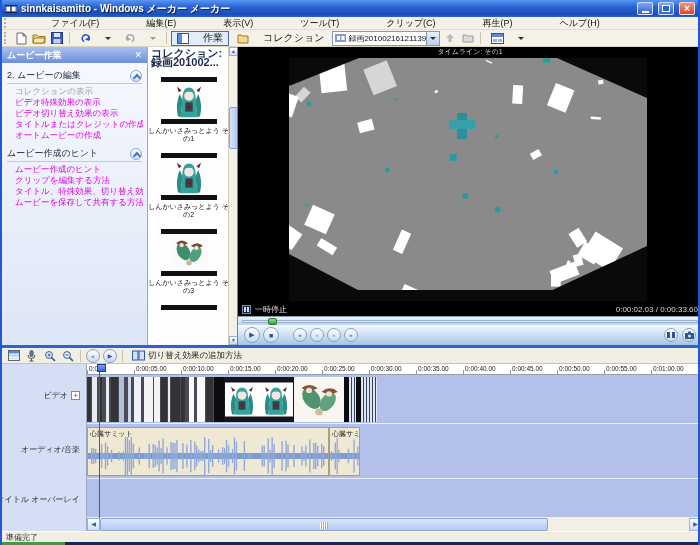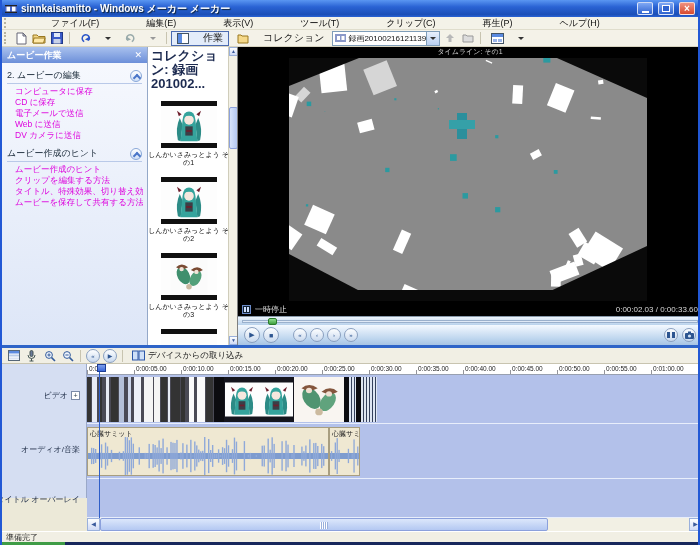--- a/index.html
+++ b/index.html
@@ -43,21 +43,21 @@
   .tp-title{height:16px;background:linear-gradient(#a9c1ee,#6c8fd9);color:#fff;font-weight:bold;font-size:9px;display:flex;align-items:center;padding:0 5px;}
   .tp-x{margin-left:auto;color:#fff;font-size:9px;font-weight:bold;}
   .tp-head{display:flex;justify-content:space-between;align-items:center;margin:6px 5px 0 5px;font-size:9px;color:#21303f;border-bottom:1px solid #b9c9e8;padding-bottom:1px;}
   .tp-chev{width:12px;height:12px;border-radius:50%;background:linear-gradient(#ffffff,#cfe0f8);border:1px solid #89a8d8;position:relative;}
   .tp-chev::after{content:"";position:absolute;left:3px;top:4px;width:4px;height:4px;border-left:2px solid #4a76c8;border-top:2px solid #4a76c8;transform:rotate(45deg);}
   .tp-links{margin:2px 4px 1px 13px;}
   .tp-link{font-size:8.5px;line-height:11px;color:#dd00dd;cursor:pointer;white-space:nowrap;overflow:hidden;}
   .tp-link.dis{color:#98a0ac;}
 
   .colpane{left:146px;top:0;width:90px;height:100%;background:#fff;border-right:1px solid #808080;overflow:hidden;}
-  .col-head{font-size:13px;line-height:14px;color:#1c2a50;padding:2px 10px 0 3px;}
+  .col-head{font-size:11px;line-height:9px;color:#1c2a50;padding:2px 10px 0 3px;}
   .col-head .t{font-weight:bold;}
   .clip{margin-top:10px;}
   .thumb{width:56px;margin:0 auto;background:#fdfdfd;border-top:5px solid #101010;border-bottom:5px solid #101010;height:47px;}
   .thsvg{width:100%;height:100%;display:block;}
   .cap{font-size:7px;line-height:8px;text-align:center;color:#111;margin-top:3px;}
   .colscroll{right:0;top:0;width:9px;height:100%;background:#f3f1e6;border-left:1px solid #d0cdbb;}
   .sarr{position:absolute;left:0;width:9px;height:9px;background:linear-gradient(#fdfefe,#cfdaf6);border:1px solid #9ab0dc;color:#3a5a9c;font-size:5px;line-height:7px;text-align:center;}
   .sthumb{position:absolute;left:0;top:60px;width:9px;height:42px;background:linear-gradient(90deg,#d8e4fb,#b4c8f2);border:1px solid #8ba0dc;border-radius:2px;}
 
   .preview{left:236px;top:0;width:464px;height:100%;background:#000;}
@@ -75,21 +75,21 @@
   .pbtn.sm{width:14px;height:14px;font-size:6px;}
   .pv-right{margin-left:auto;display:flex;gap:4px;}
 
   
   .splitter{left:0;top:345px;width:100%;height:3px;background:#2e64c8;}
   .tlbar{left:0;top:348px;width:100%;height:16px;background:#f1efe4;border-bottom:1px solid #c8c4b0;display:flex;align-items:center;gap:3px;padding-left:4px;font-size:8.5px;color:#222;}
   .tlico{width:15px;height:13px;display:flex;align-items:center;justify-content:center;}
   .cbtn-round{width:14px;height:14px;border-radius:50%;background:linear-gradient(#fdfeff,#c9d9ee);border:1px solid #8aa0c0;color:#2d5590;font-size:6px;display:flex;align-items:center;justify-content:center;}
   .sb-btn{display:flex;align-items:center;gap:3px;height:14px;padding:0 4px;}
 
-  .labelcol{left:0;top:364px;width:85px;height:134px;background:#d5def2;border-right:1px solid #9aa8c8;}
+  .labelcol{left:0;top:364px;width:85px;height:167px;background:#d5def2;border-right:1px solid #9aa8c8;}
   .trklabel{position:absolute;right:6px;font-size:8px;color:#22304a;white-space:nowrap;display:flex;align-items:center;gap:3px;}
   .plusbox{width:9px;height:9px;background:#fff;border:1px solid #7a8aa8;font-size:7px;line-height:7px;text-align:center;color:#345;}
 
   .ruler{left:85px;top:364px;width:615px;height:11px;background:#fff;border-bottom:1px solid #98a0b0;overflow:hidden;
      background-image:repeating-linear-gradient(90deg,rgba(60,60,70,.55) 0 1px,transparent 1px 47px);
      background-size:100% 4px;background-position:0 100%;background-repeat:no-repeat;}
   .rlab{position:absolute;top:1px;font-size:6.5px;color:#222;white-space:nowrap;}
   .row{left:85px;width:615px;background:#b3c1ea;border-bottom:1px solid #e8eefb;}
   .row.video{top:375px;height:49px;}
   .row.audio{top:424px;height:55px;}
@@ -267,25 +267,25 @@
       <div class="tp-title">
         <span>ムービー作業</span>
         <span class="tp-x">✕</span>
       </div>
       <div>
           <div class="tp-head">
             <span>2. ムービーの編集</span>
             <span class="tp-chev"></span>
           </div>
           <div class="tp-links">
-            <div class="tp-link">コンピュータに保存</div>
-            <div class="tp-link">CD に保存</div>
-            <div class="tp-link">電子メールで送信</div>
-            <div class="tp-link">Web に送信</div>
-            <div class="tp-link">DV カメラに送信</div>
+            <div class="tp-link dis">コレクションの表示</div>
+            <div class="tp-link">ビデオ特殊効果の表示</div>
+            <div class="tp-link">ビデオ切り替え効果の表示</div>
+            <div class="tp-link">タイトルまたはクレジットの作成</div>
+            <div class="tp-link">オートムービーの作成</div>
           </div>
           <div class="tp-head">
             <span>ムービー作成のヒント</span>
             <span class="tp-chev"></span>
           </div>
           <div class="tp-links">
             <div class="tp-link">ムービー作成のヒント</div>
             <div class="tp-link">クリップを編集する方法</div>
             <div class="tp-link">タイトル、特殊効果、切り替え効果の追加方法</div>
             <div class="tp-link">ムービーを保存して共有する方法</div>
@@ -629,21 +629,21 @@
       </span>
     <span class="sep"></span>
     <span class="cbtn-round">«</span>
     <span class="cbtn-round">▶</span>
     <span class="sep"></span>
     <span class="sb-btn">
       <svg width="13" height="11" viewBox="0 0 13 11">
           <rect x="0.5" y="1" width="5.5" height="9" fill="#cfe0f8" stroke="#2c57a8"></rect>
           <rect x="7" y="1" width="5.5" height="9" fill="#cfe0f8" stroke="#2c57a8"></rect>
         </svg>
-      <span>デバイスからの取り込み</span>
+      <span>切り替え効果の追加方法</span>
       </span>
   </div>
 
   <div class="abs labelcol">
     <span class="trklabel" style="top:26px">
       <span>ビデオ</span>
       <span class="plusbox">+</span>
       </span>
     <span class="trklabel" style="top:80px">オーディオ/音楽</span>
     <span class="trklabel" style="top:130px">タイトル オーバーレイ</span>

